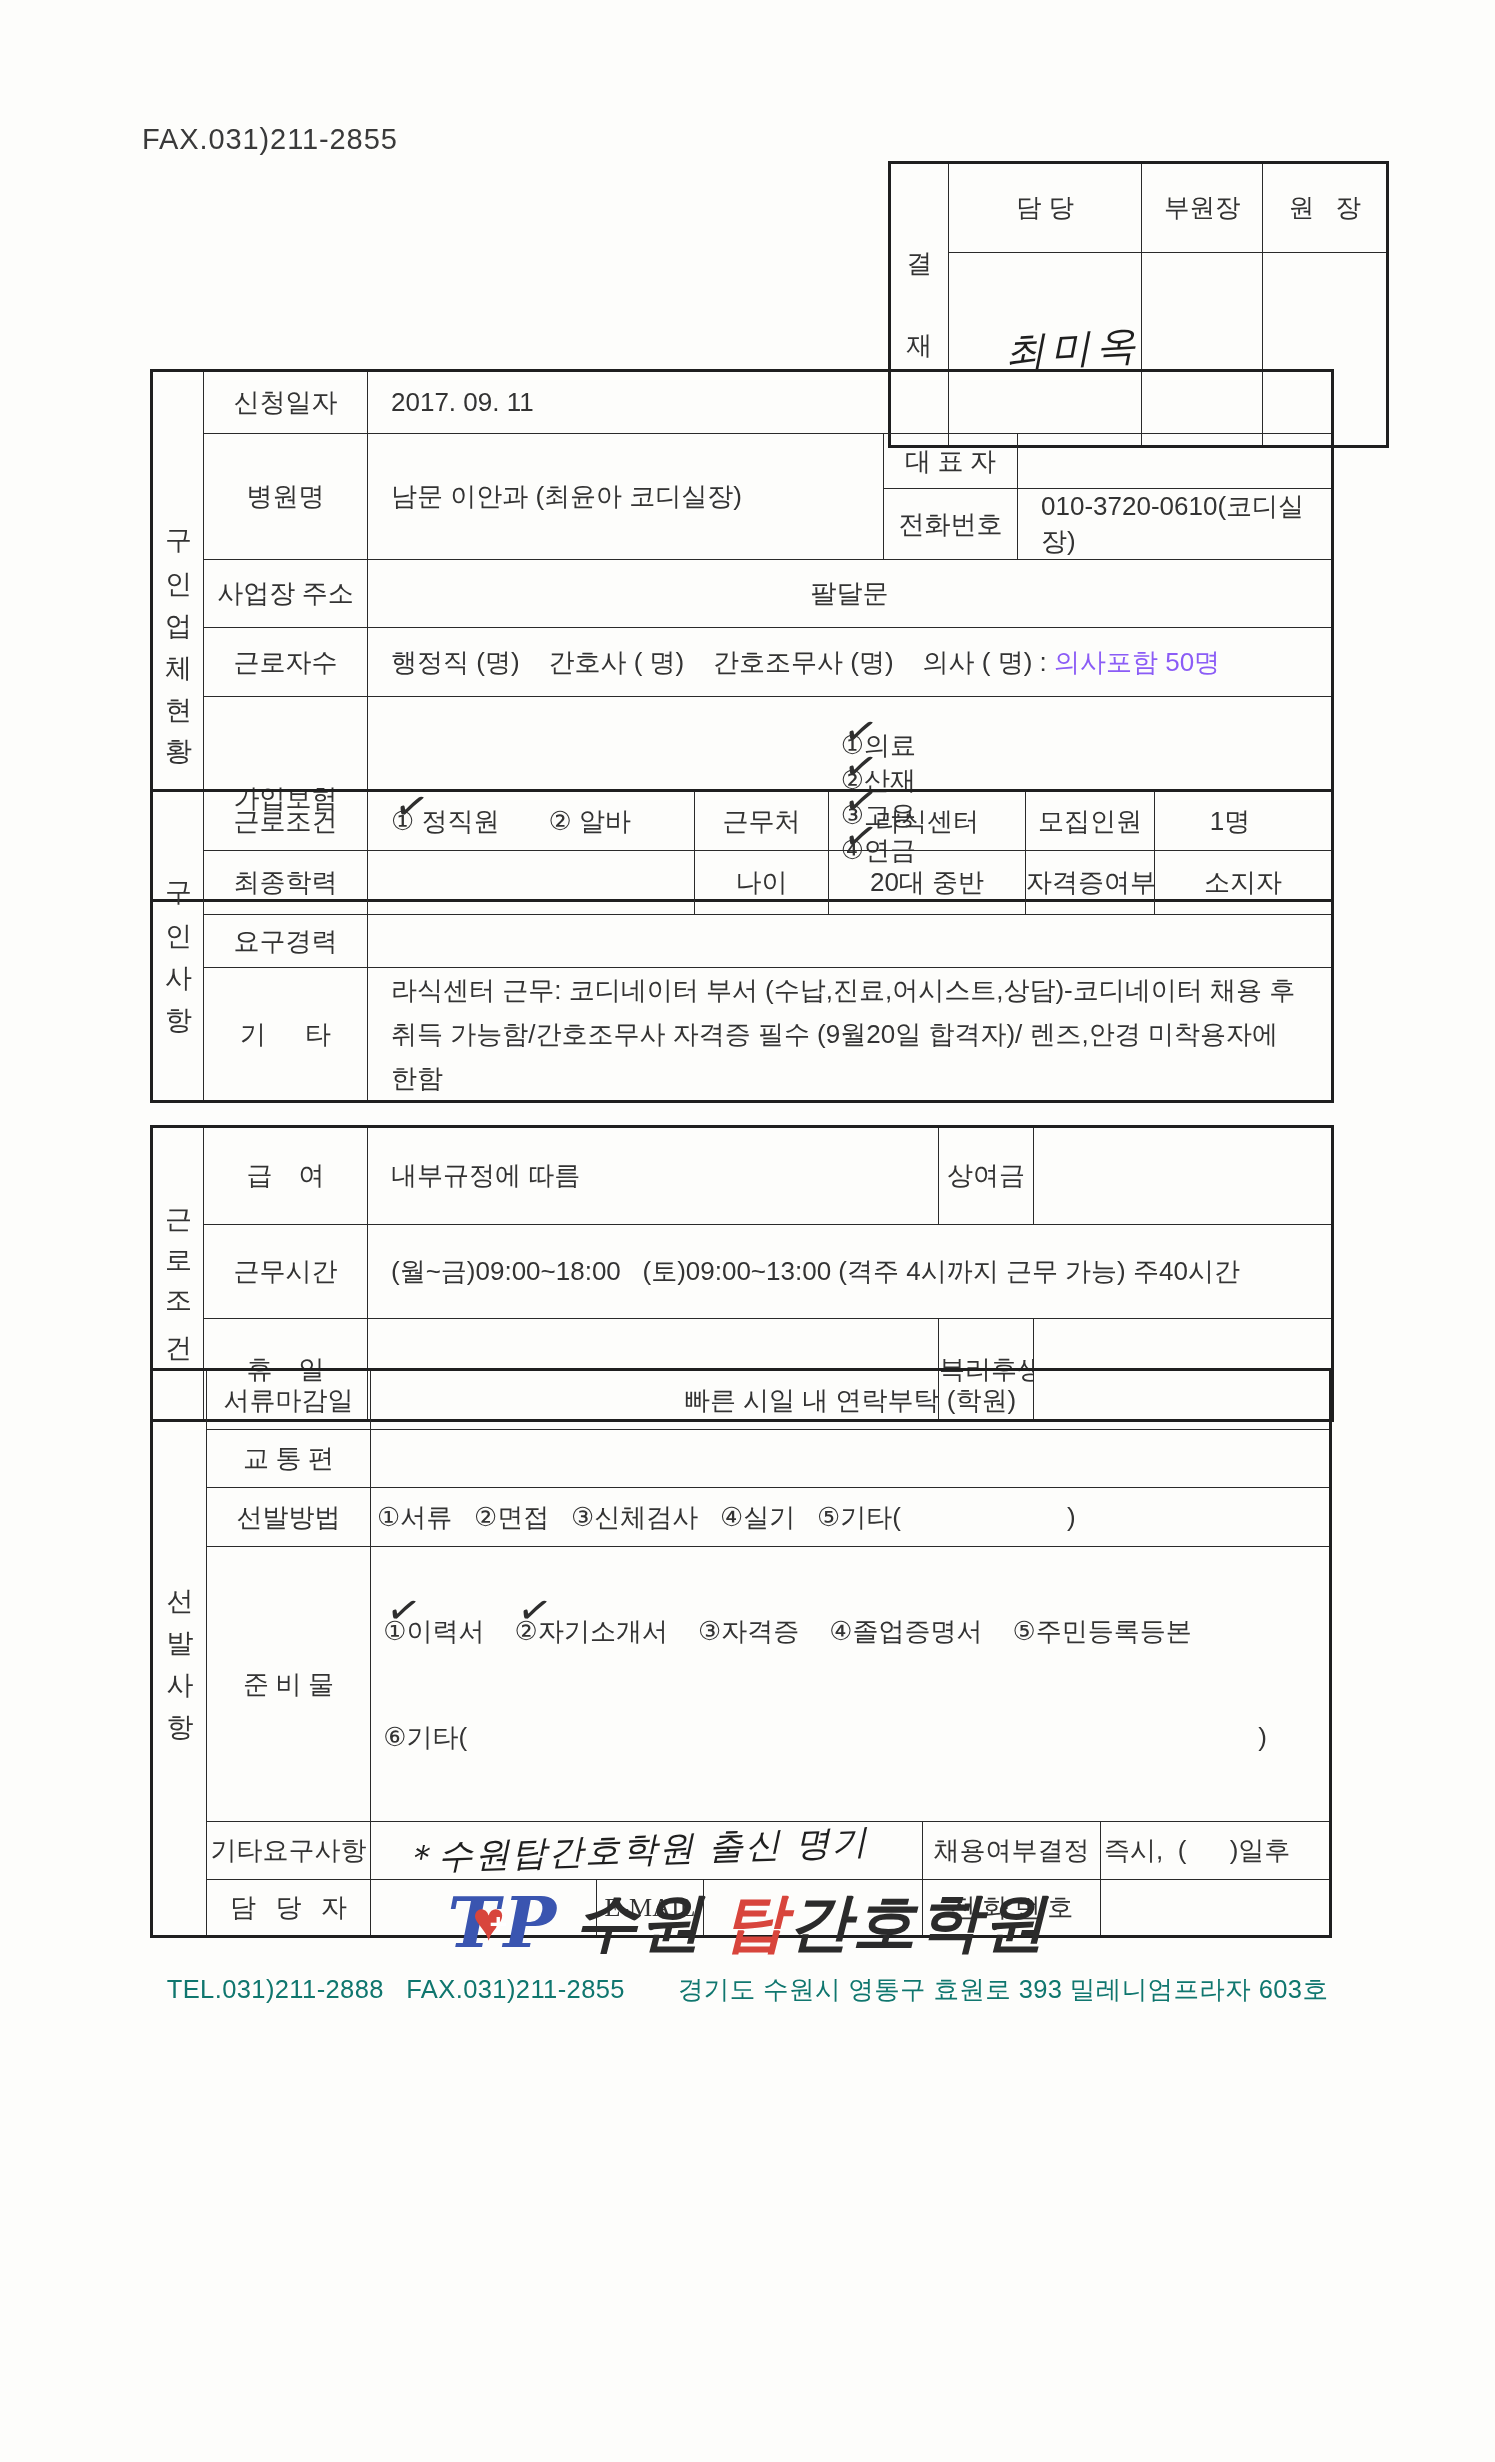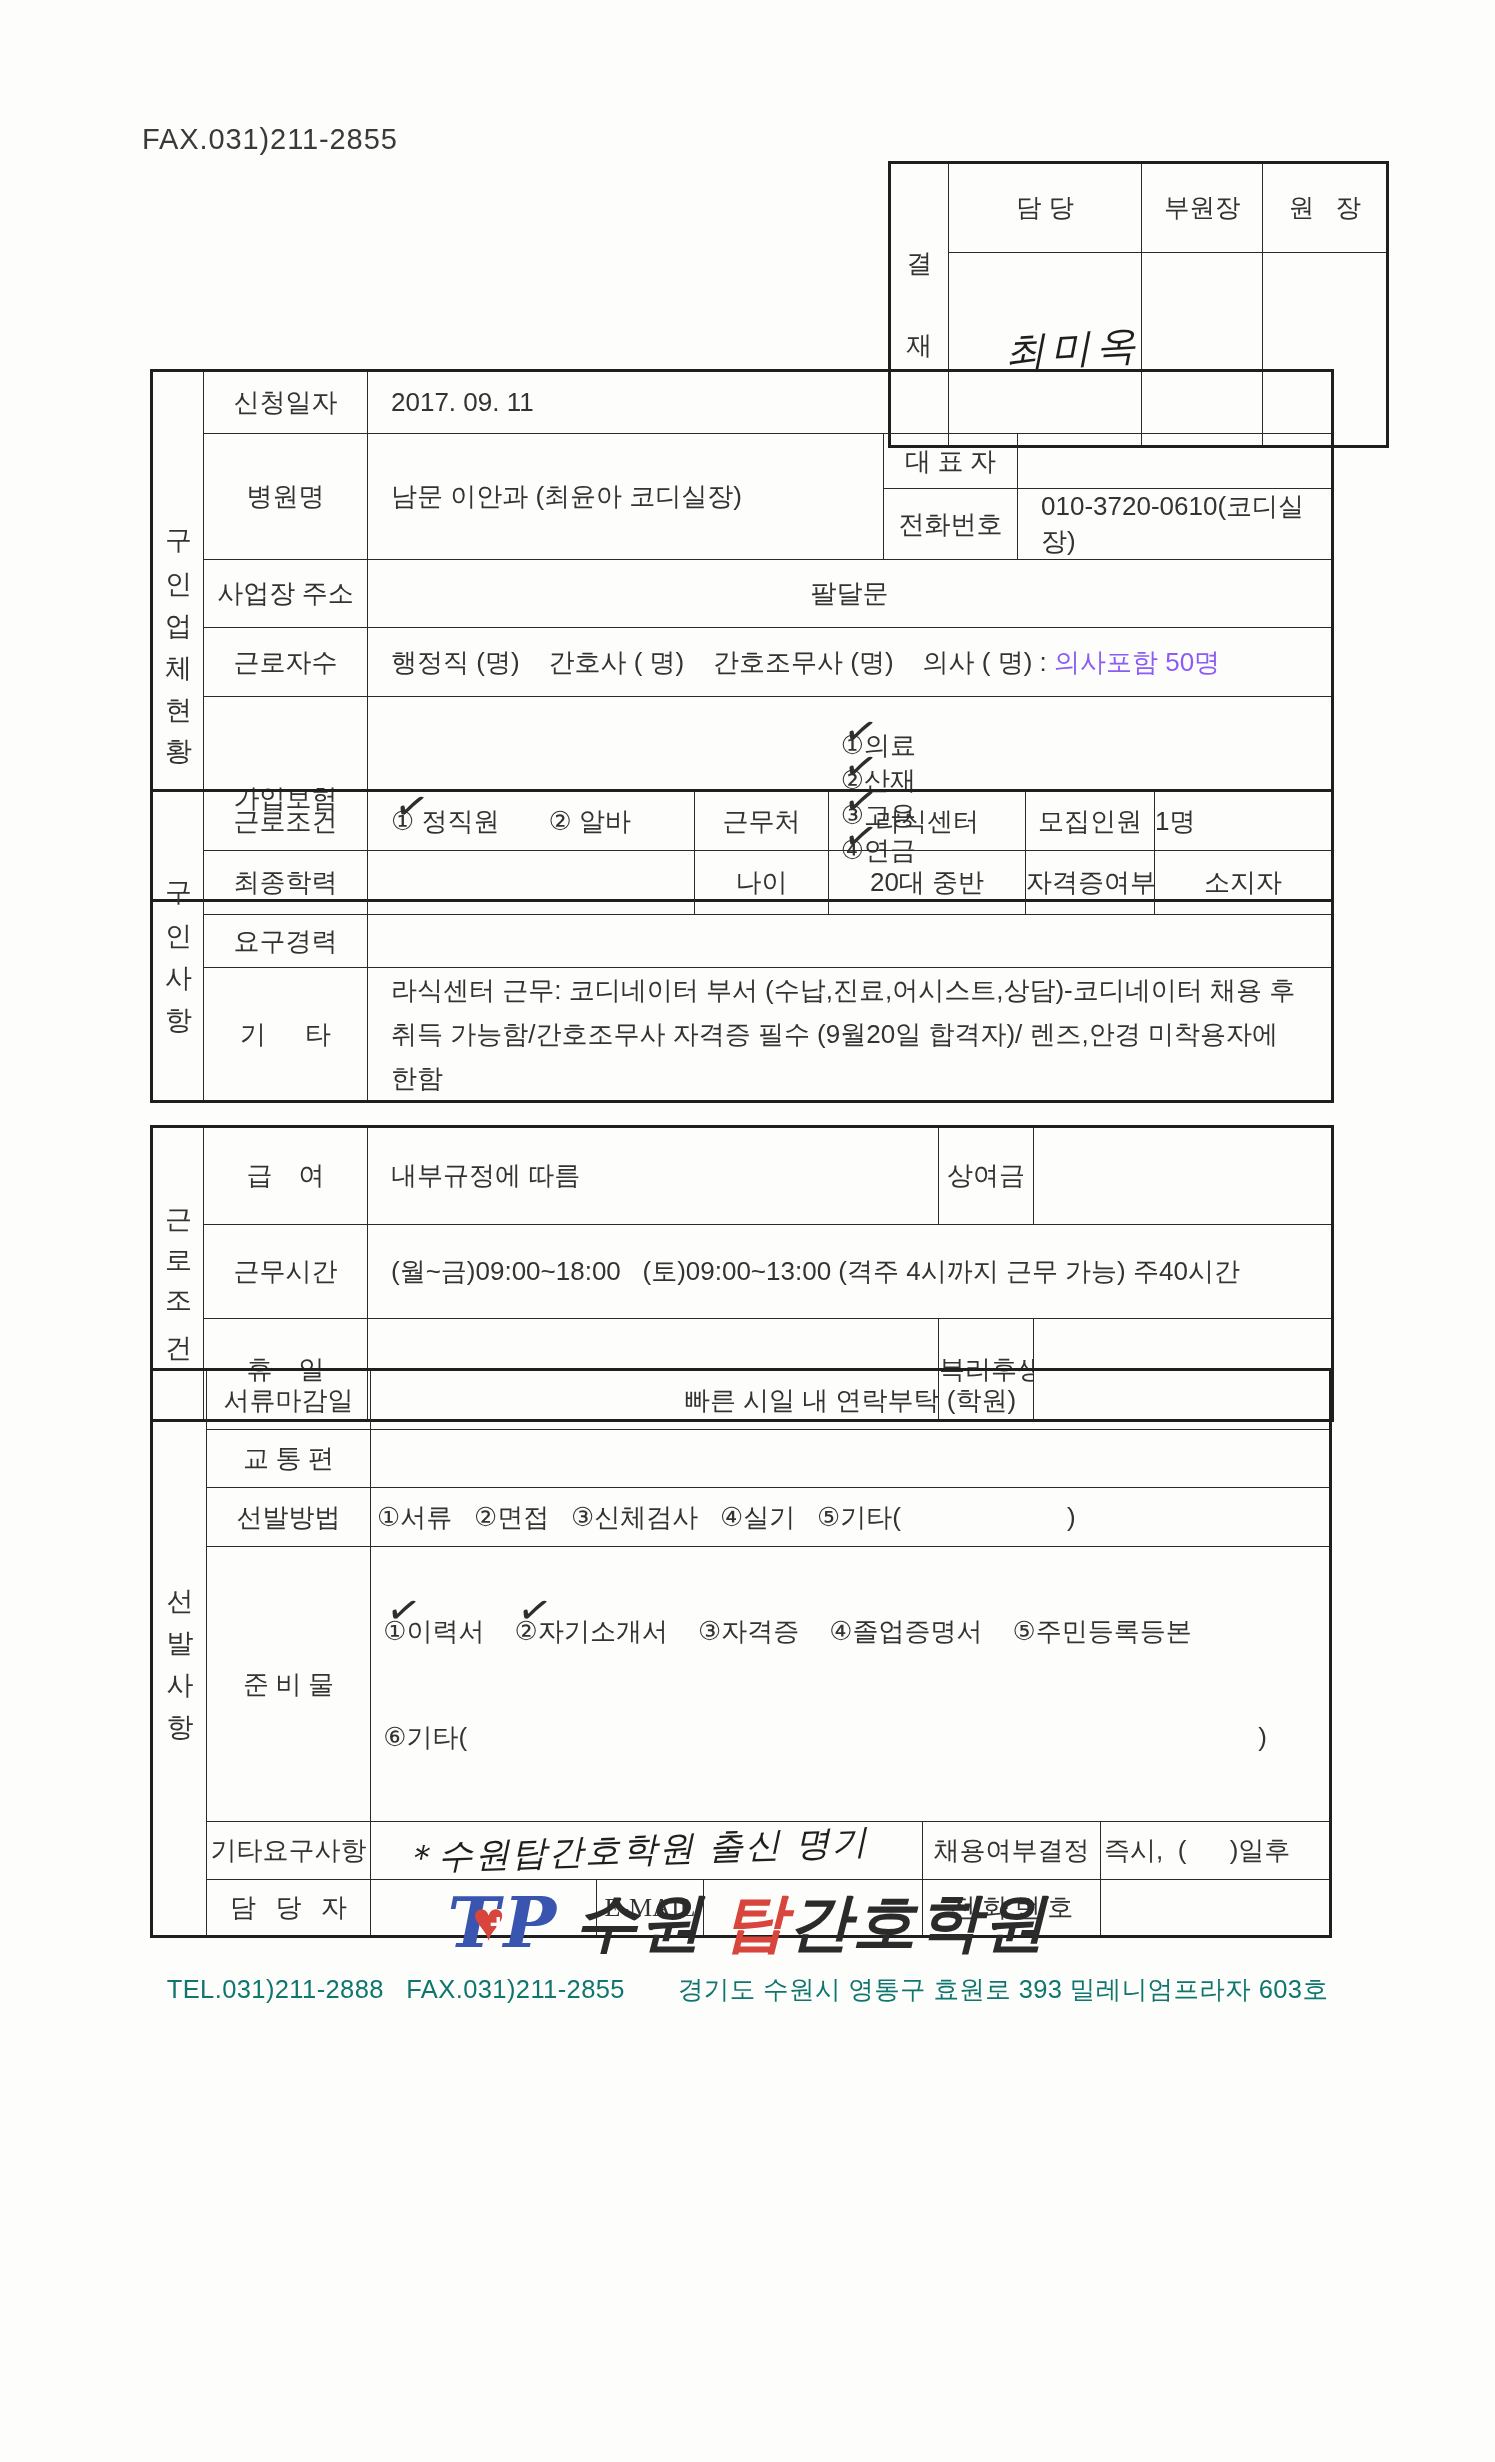--- a/index.html
+++ b/index.html
@@ -22,21 +22,21 @@
   .approval .side div{display:flex;flex-direction:column;justify-content:space-around;align-items:center;height:165px;font-size:26px;}
   
   .doc-table{position:absolute;border-collapse:collapse;table-layout:fixed;border:3.5px solid #1f1f1f;}
   .doc-table th,.doc-table td{
     border:1.8px solid #2a2a2a;font-weight:normal;font-size:26px;color:#333;
     padding:0;overflow:hidden;white-space:pre;vertical-align:middle;
   }
   .doc-table th.lbl{font-family:Liberation Serif, serif;}
   .doc-table td.val{text-align:left;padding-left:23px;white-space:pre-wrap;}
   .doc-table td.center{text-align:center;}
-  .doc-table td.right{text-align:left;padding-right:26px;}
+  .doc-table td.right{text-align:center;padding-right:26px;}
   .vcell div{
     writing-mode:vertical-rl;text-orientation:upright;
     margin:0 auto;letter-spacing:0.55em;font-size:27px;color:#333;line-height:1;
   }
   .wrap2{white-space:pre-wrap;line-height:44px;padding:0 23px;display:block;}
   .red{color:#8b5cf6;}
   
   .cnum{position:relative;display:inline-block;}
   .cnum .check{
     position:absolute;left:3.5px;top:-19.3px;font-size:40px;line-height:1;color:#2e2e2e;

